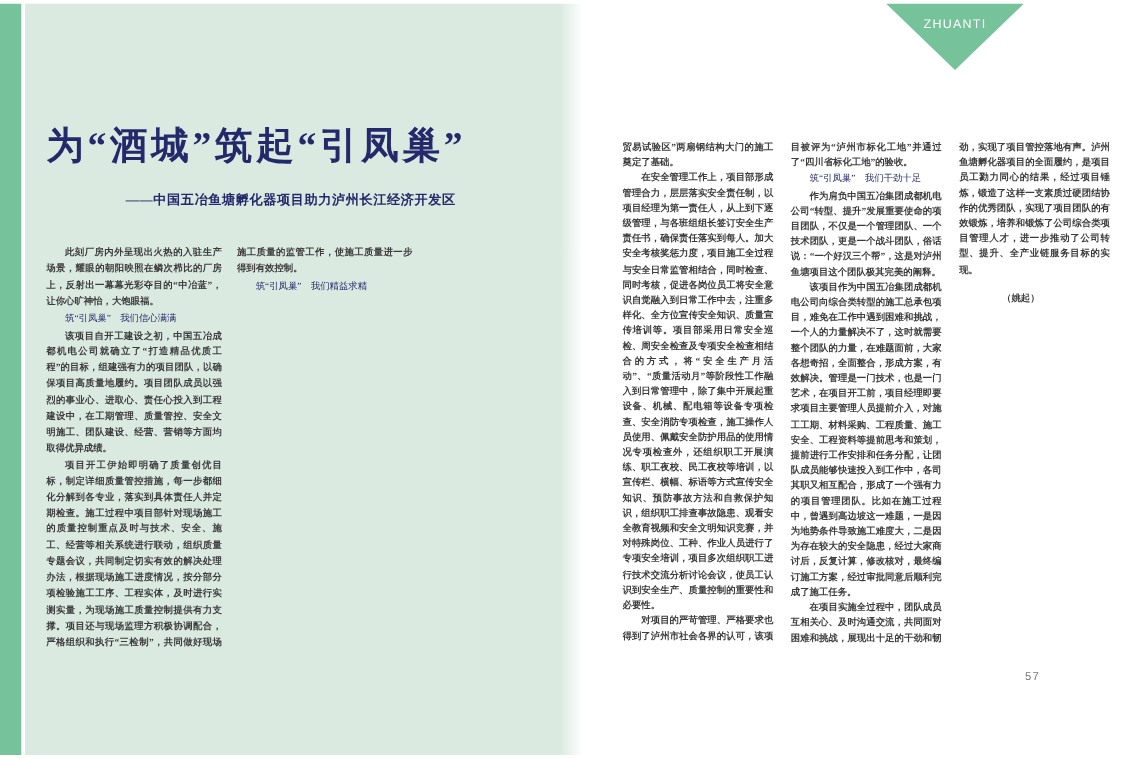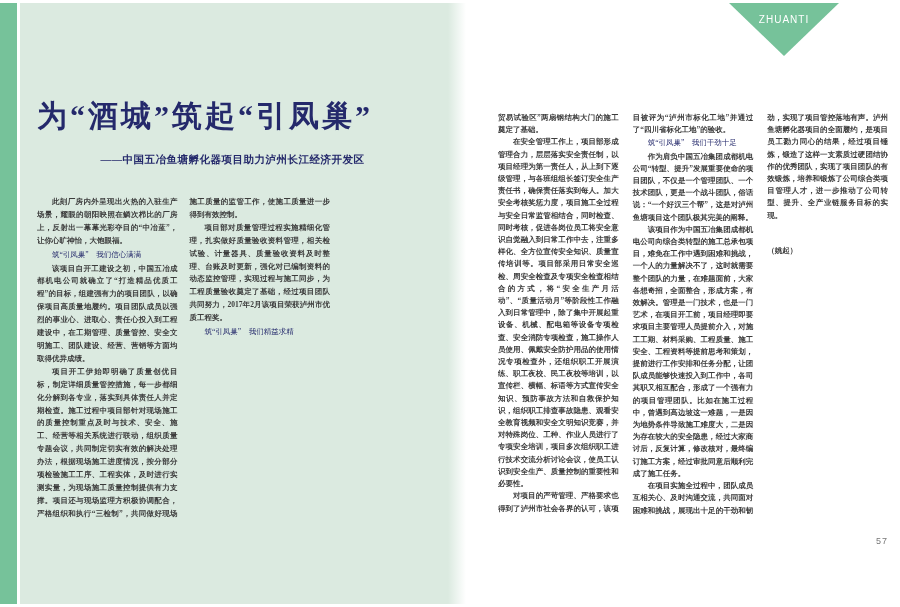--- a/index.html
+++ b/index.html
@@ -39,62 +39,61 @@
     position:absolute;left:498px;top:112px;width:390px;height:412px;
     column-count:3;column-gap:14px;
     font-size:7.5px;line-height:12.2px;
   }
   .cols p{margin:0;text-indent:2em;font-weight:bold;}
   .cols p.continuation{text-indent:0;}
   .cols p.subhead{
     color:#24296b;font-weight:normal;margin:1px 0;
   }
   .cols p.author-line{
-    text-indent:0;text-align:left;padding-right:22px;margin-top:23px;
+    text-indent:0;text-align:center;padding-right:22px;margin-top:11px;
   }
   .corner-triangle{
-    position:absolute;left:729px;top:3px;width:110px;height:54px;
+    position:absolute;left:709px;top:3px;width:110px;height:54px;
   }
   .tri-shape{
     position:absolute;left:0;top:0;width:0;height:0;
     border-left:55px solid transparent;border-right:55px solid transparent;
     border-top:53px solid #76c29a;
   }
   .tri-line1{
     position:absolute;left:0;top:11px;width:110px;text-align:center;
     color:#ffffff;font-size:10px;letter-spacing:1px;
     font-family:"Liberation Sans","DejaVu Sans",sans-serif;
   }
   .tri-line2{
     position:absolute;left:0;top:25px;width:110px;text-align:right;
     color:#ffffff;font-size:9.5px;font-weight:bold;letter-spacing:4px;text-indent:4px;
   }
   .page-number{
-    position:absolute;left:848px;top:536px;width:40px;text-align:right;
+    position:absolute;left:820px;top:536px;width:40px;text-align:left;
     font-size:9px;color:#777777;letter-spacing:1px;
     font-family:"Liberation Sans","DejaVu Sans",sans-serif;
   }
 </style>
 </head>
 <body>
 
 <div class="green-strip"></div>
 
 <div class="left-page"></div>
 <div class="page-fade"></div>
 
 <h1 class="title">为“酒城”筑起“引凤巢”</h1>
 <div class="subtitle">——中国五冶鱼塘孵化器项目助力泸州长江经济开发区</div>
 
 <div class="cols left-cols">
   <p>此刻厂房内外呈现出火热的入驻生产场景，耀眼的朝阳映照在鳞次栉比的厂房上，反射出一幕幕光彩夺目的“中冶蓝”，让你心旷神怡，大饱眼福。</p>
   <p class="subhead">筑“引凤巢”　我们信心满满</p>
   <p>该项目自开工建设之初，中国五冶成都机电公司就确立了“打造精品优质工程”的目标，组建强有力的项目团队，以确保项目高质量地履约。项目团队成员以强烈的事业心、进取心、责任心投入到工程建设中，在工期管理、质量管控、安全文明施工、团队建设、经营、营销等方面均取得优异成绩。</p>
   <p>项目开工伊始即明确了质量创优目标，制定详细质量管控措施，每一步都细化分解到各专业，落实到具体责任人并定期检查。施工过程中项目部针对现场施工的质量控制重点及时与技术、安全、施工、经营等相关系统进行联动，组织质量专题会议，共同制定切实有效的解决处理办法，根据现场施工进度情况，按分部分项检验施工工序、工程实体，及时进行实测实量，为现场施工质量控制提供有力支撑。项目还与现场监理方积极协调配合，严格组织和执行“三检制”，共同做好现场施工质量的监管工作，使施工质量进一步得到有效控制。</p>
-  <p>项目部对质量管理过程实施精细化管理，扎实做好质量验收资料管理，相关检试验、计量器具、质量验收资料及时整理、台账及时更新，强化对已编制资料的动态监控管理，实现过程与施工同步，为工程质量验收奠定了基础，经过项目团队共同努力，2017年2月该项目荣获泸州市优质工程奖。</p>
   <p class="subhead">筑“引凤巢”　我们精益求精</p>
 
 </div>
 
 <div class="corner-triangle">
   <div class="tri-shape"></div>
   <div class="tri-line1">ZHUANTI</div>
   <div class="tri-line2">专题</div>
 </div>
 

